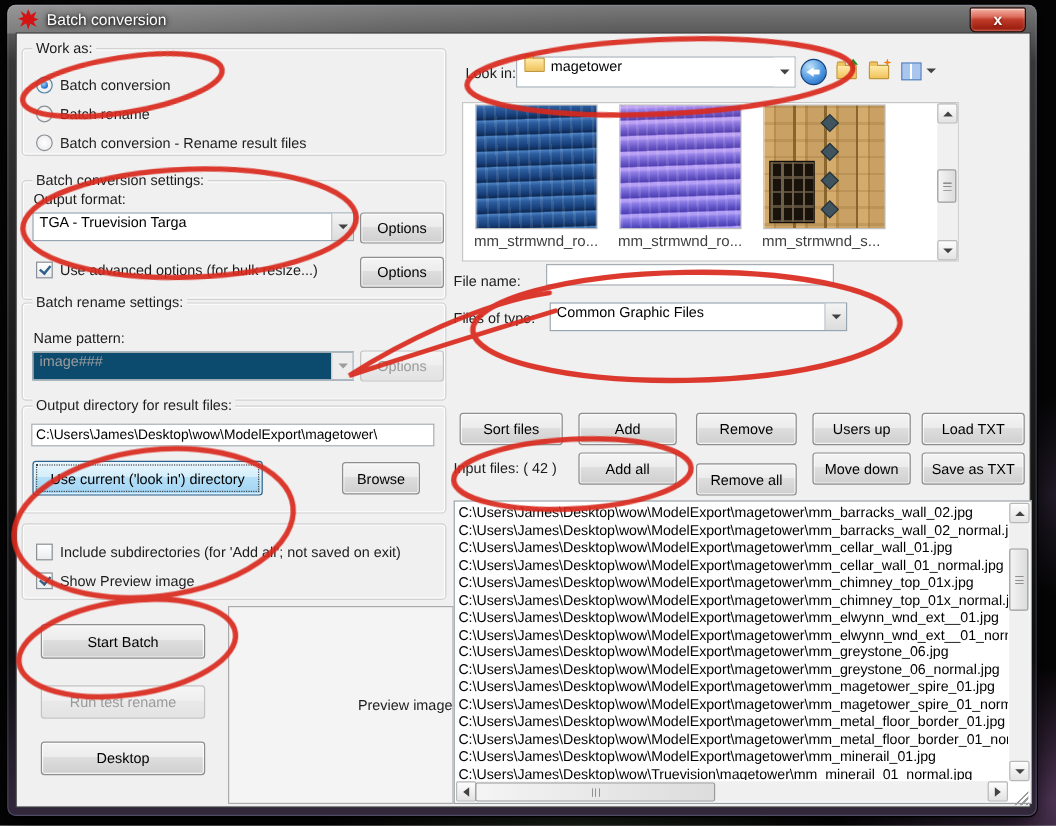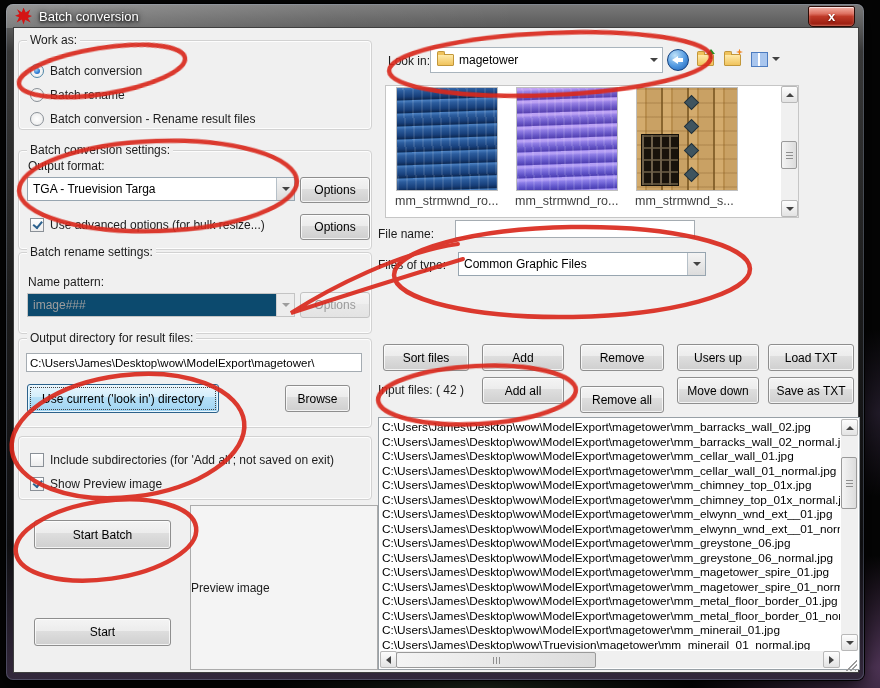--- a/index.html
+++ b/index.html
@@ -31,21 +31,21 @@
   .gb>.legend{position:absolute;top:-8px;left:8px;background:#f0f0f0;padding:0 3px;font-size:12px;color:#1c1c1c;}
   .lbl{position:absolute;font-size:12px;color:#1c1c1c;white-space:nowrap;}
   .btn{position:absolute;display:flex;align-items:center;justify-content:center;font-size:12px;color:#000;
     border:1px solid #8e8e8e;border-radius:3px;
     background:linear-gradient(#f4f4f4,#ececec 45%,#dedede 46%,#cfcfcf);
     box-shadow:inset 0 0 0 1px rgba(255,255,255,.75);}
   .btn.disabled{color:#9a9a9a;border-color:#c3c3c3;box-shadow:none;
     background:linear-gradient(#f5f5f5,#efefef 45%,#e9e9e9 46%,#e3e3e3);}
   .btn.focused{border-color:#2c628b;background:linear-gradient(#eaf6fd,#d3eefb 45%,#b6e0f7 46%,#9fd3f2);
     box-shadow:inset 0 0 0 1px #e9f7fe;outline:1px dotted #444;outline-offset:-4px;}
-  .combo{position:absolute;display:flex;align-items:center;background:#fff;border:1px solid #97a5b0;
+  .combo{position:absolute;display:flex;background:#fff;border:1px solid #97a5b0;
     font-size:12px;color:#000;}
   .combo .val{flex:1;padding:0 5px;white-space:nowrap;overflow:hidden;}
   .combo .arrowbox{width:17px;align-self:stretch;display:flex;align-items:center;justify-content:center;
     background:linear-gradient(#f4f4f4,#dcdcdc);border-left:1px solid #b6c0c8;}
   .combo.disabled{background:#0c4a6e;border-color:#c4c4c4;color:#9d9d9d;}
   .combo.disabled .arrowbox{background:#ededed;border-left-color:#d0d0d0;}
   .tfield{position:absolute;background:#fff;border:1px solid #a5acb2;font-size:11.5px;color:#000;
     padding:1px 3px;font-family:"Liberation Sans",sans-serif;}
   .tri{width:0;height:0;border-style:solid;}
   .tri.down{border-width:4px 4px 0 4px;border-color:#424242 transparent transparent;}
@@ -107,21 +107,21 @@
      repeating-linear-gradient(#584c38 0 2px,#18120b 2px 12px);}
   .diamond{position:absolute;left:50px;top:10px;width:9px;height:9px;background:#3f545f;
     transform:rotate(45deg);box-shadow:0 0 0 1px #20303a;}
   .d2{top:34px;}.d3{top:58px;}.d4{top:82px;}
   .thumb-cap{position:absolute;font-size:12.5px;color:#3f3f3f;white-space:nowrap;overflow:hidden;width:104px;}
   
   .listbox{position:absolute;background:#fff;border:1px solid #98a0a6;}
   .lrows{position:absolute;left:1px;top:2px;right:19px;bottom:19px;overflow:hidden;}
   .lrow{font-size:11.8px;line-height:14.5px;white-space:nowrap;color:#000;padding-left:2px;}
   .preview-panel{position:absolute;background:#f4f4f4;border:1px solid #ababab;
-    display:flex;align-items:center;justify-content:flex-start;font-size:12px;color:#1c1c1c;}
+    display:flex;align-items:center;justify-content:flex-end;font-size:12px;color:#1c1c1c;}
   .grip{position:absolute;right:1px;bottom:1px;width:13px;height:13px;
     background:linear-gradient(135deg,transparent 0 55%,#9a9a9a 55% 62%,transparent 62% 72%,#9a9a9a 72% 79%,transparent 79% 89%,#9a9a9a 89% 96%,transparent 96%);}
   .annot{position:absolute;left:0;top:0;width:880px;height:688px;pointer-events:none;z-index:60;}
 </style>
 </head>
 <body>
 
 <div class="window">
   <div class="titlebar">
     <div class="title-icon"></div>
@@ -201,22 +201,25 @@
       <span>Include subdirectories (for 'Add all'; not saved on exit)</span>
     </div>
     <div class="check-row" style="left:16px;top:448px">
       <span class="check on"></span>
       <span>Show Preview image</span>
     </div>
 
     <div class="btn" style="left:20px;top:492px;width:135px;height:27px">
       <span>Start Batch</span>
     </div>
+    <div class="btn disabled" style="left:20px;top:543px;width:135px;height:26px">
+      <span>Run test rename</span>
+    </div>
     <div class="btn" style="left:20px;top:590px;width:135px;height:26px">
-      <span>Start</span>
+      <span>Desktop</span>
     </div>
     <div class="preview-panel" style="left:176px;top:477px;width:186px;height:163px">
       <span>Preview image</span>
     </div>
 
     <div class="lbl" style="left:374px;top:26px">Look in:</div>
     <div class="combo" style="left:416px;top:19px;width:231px;height:24px;border-color:#a9b4bd">
       <span style="margin-left:6px" class="folder"></span>
       <span class="val">magetower</span>
       <span class="arrowbox" style="background:#fff;border-left:none">

